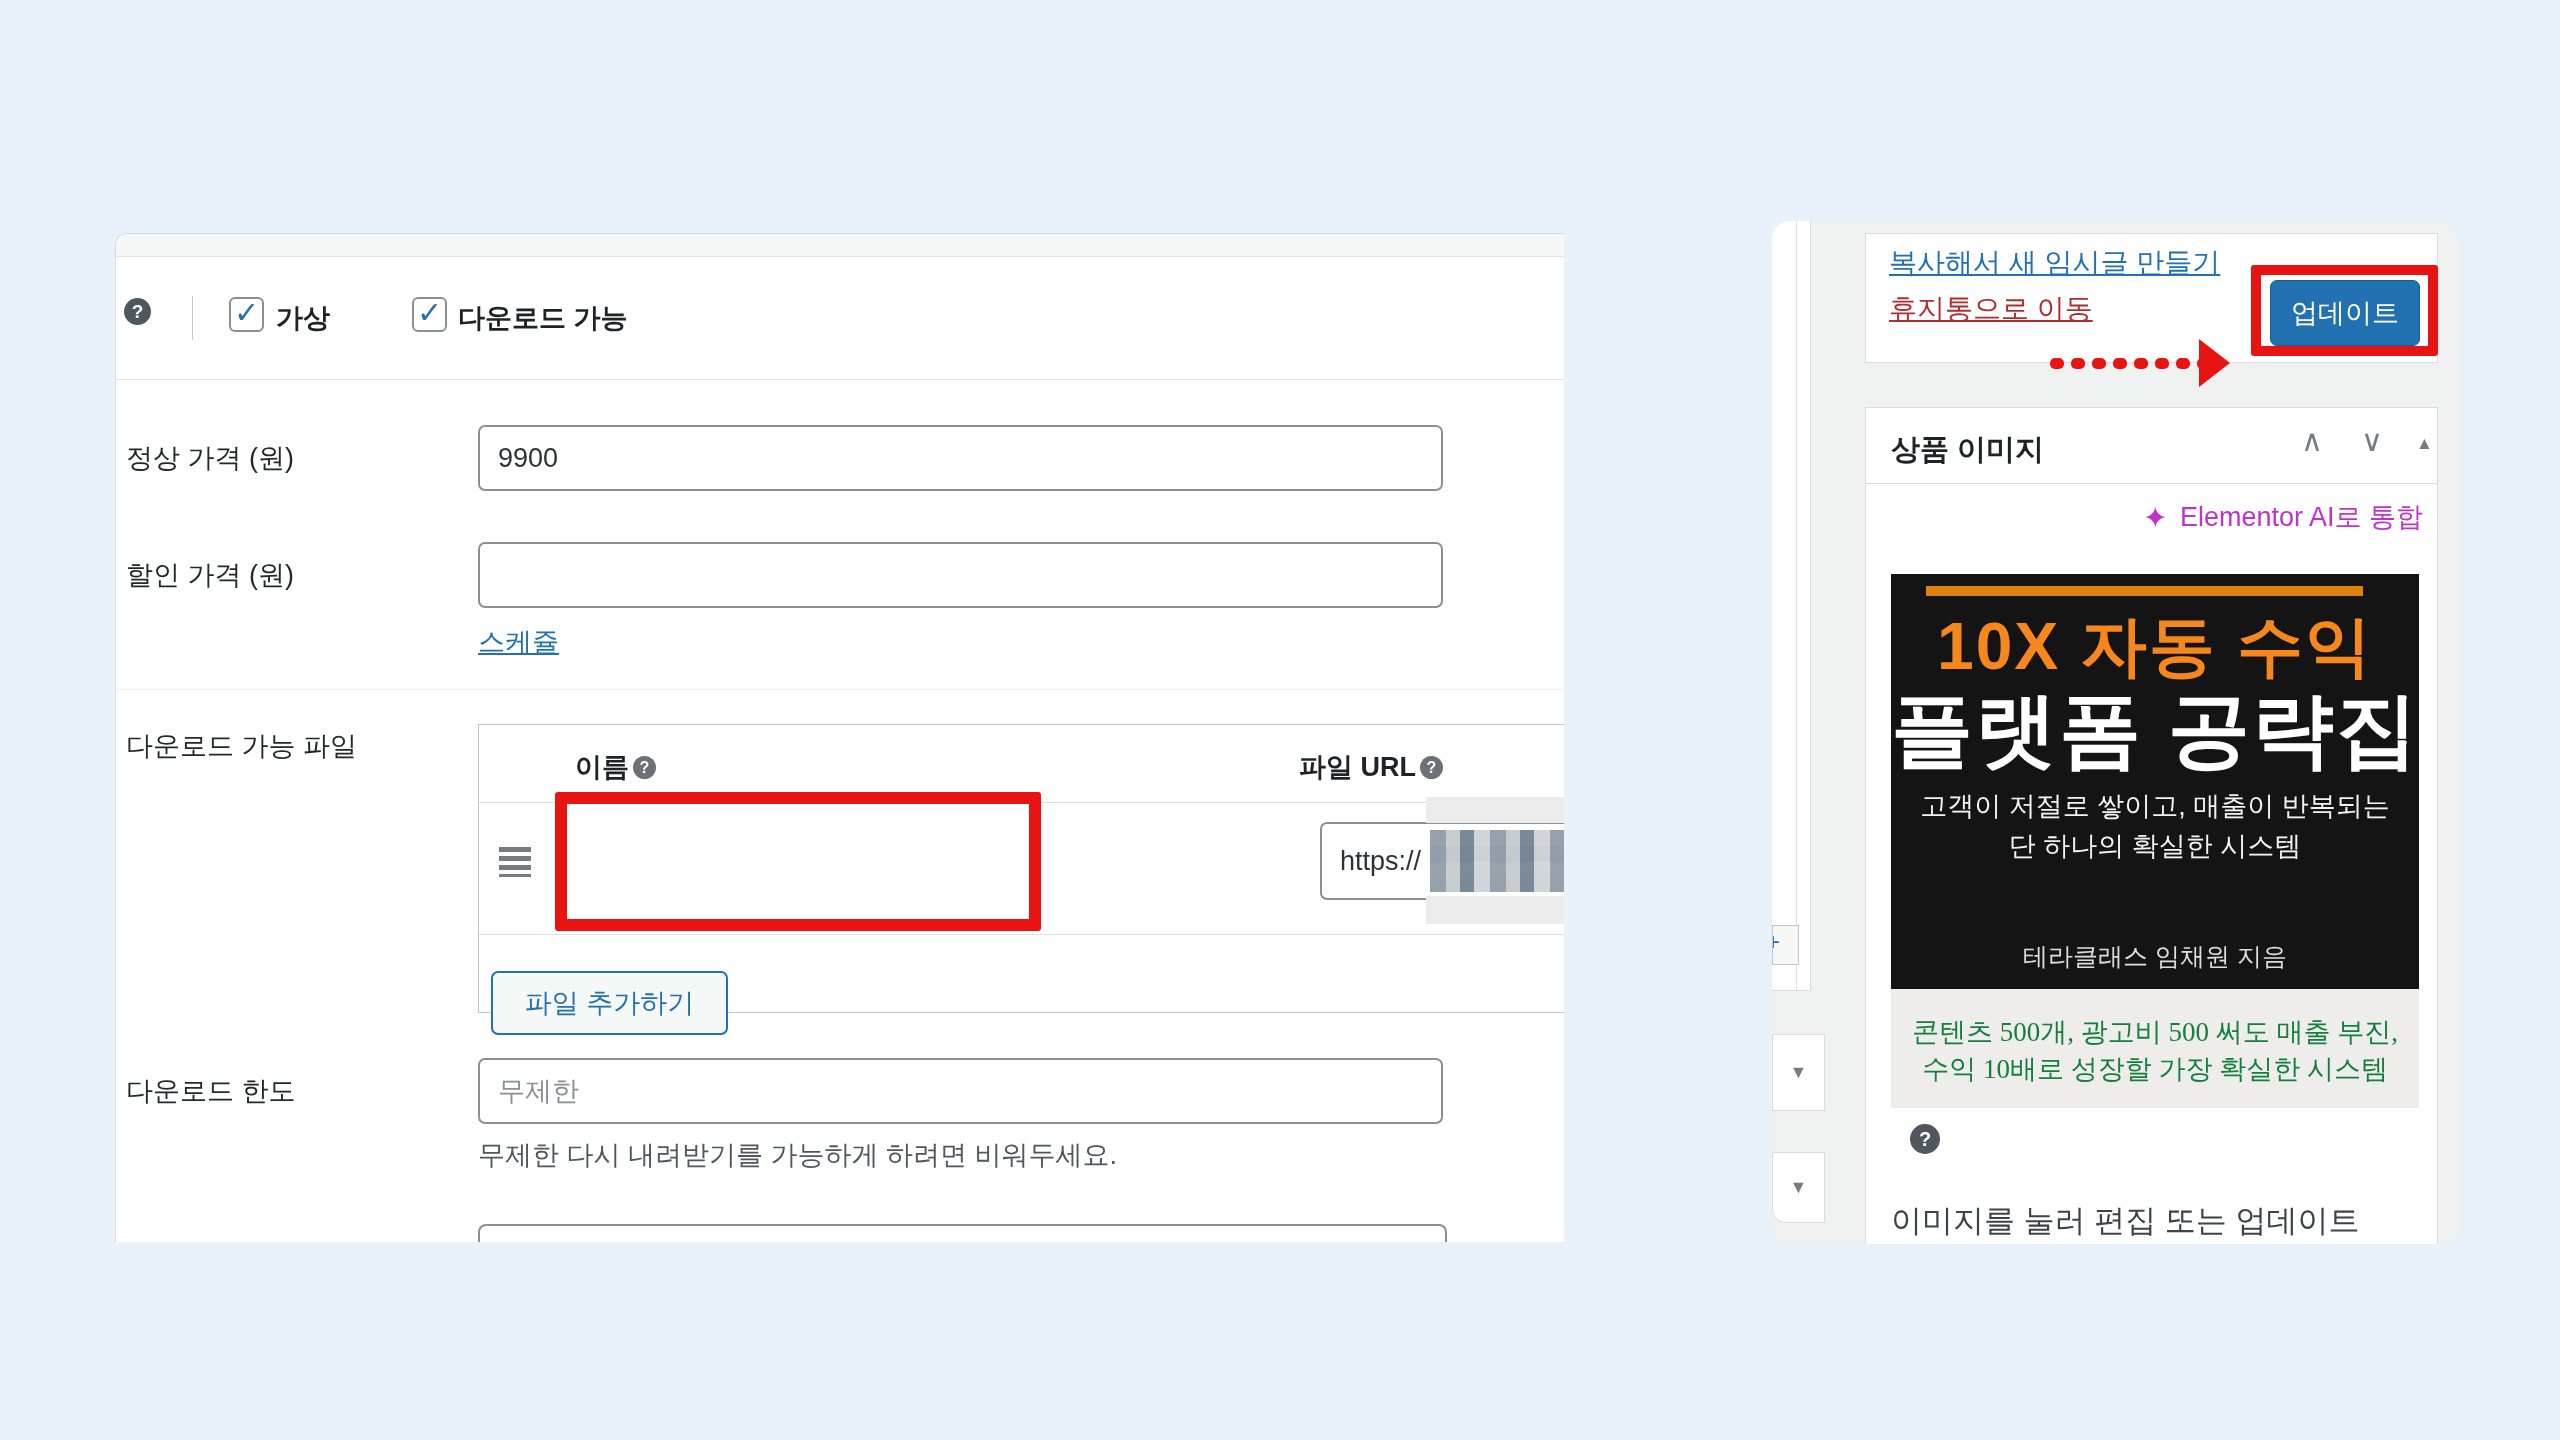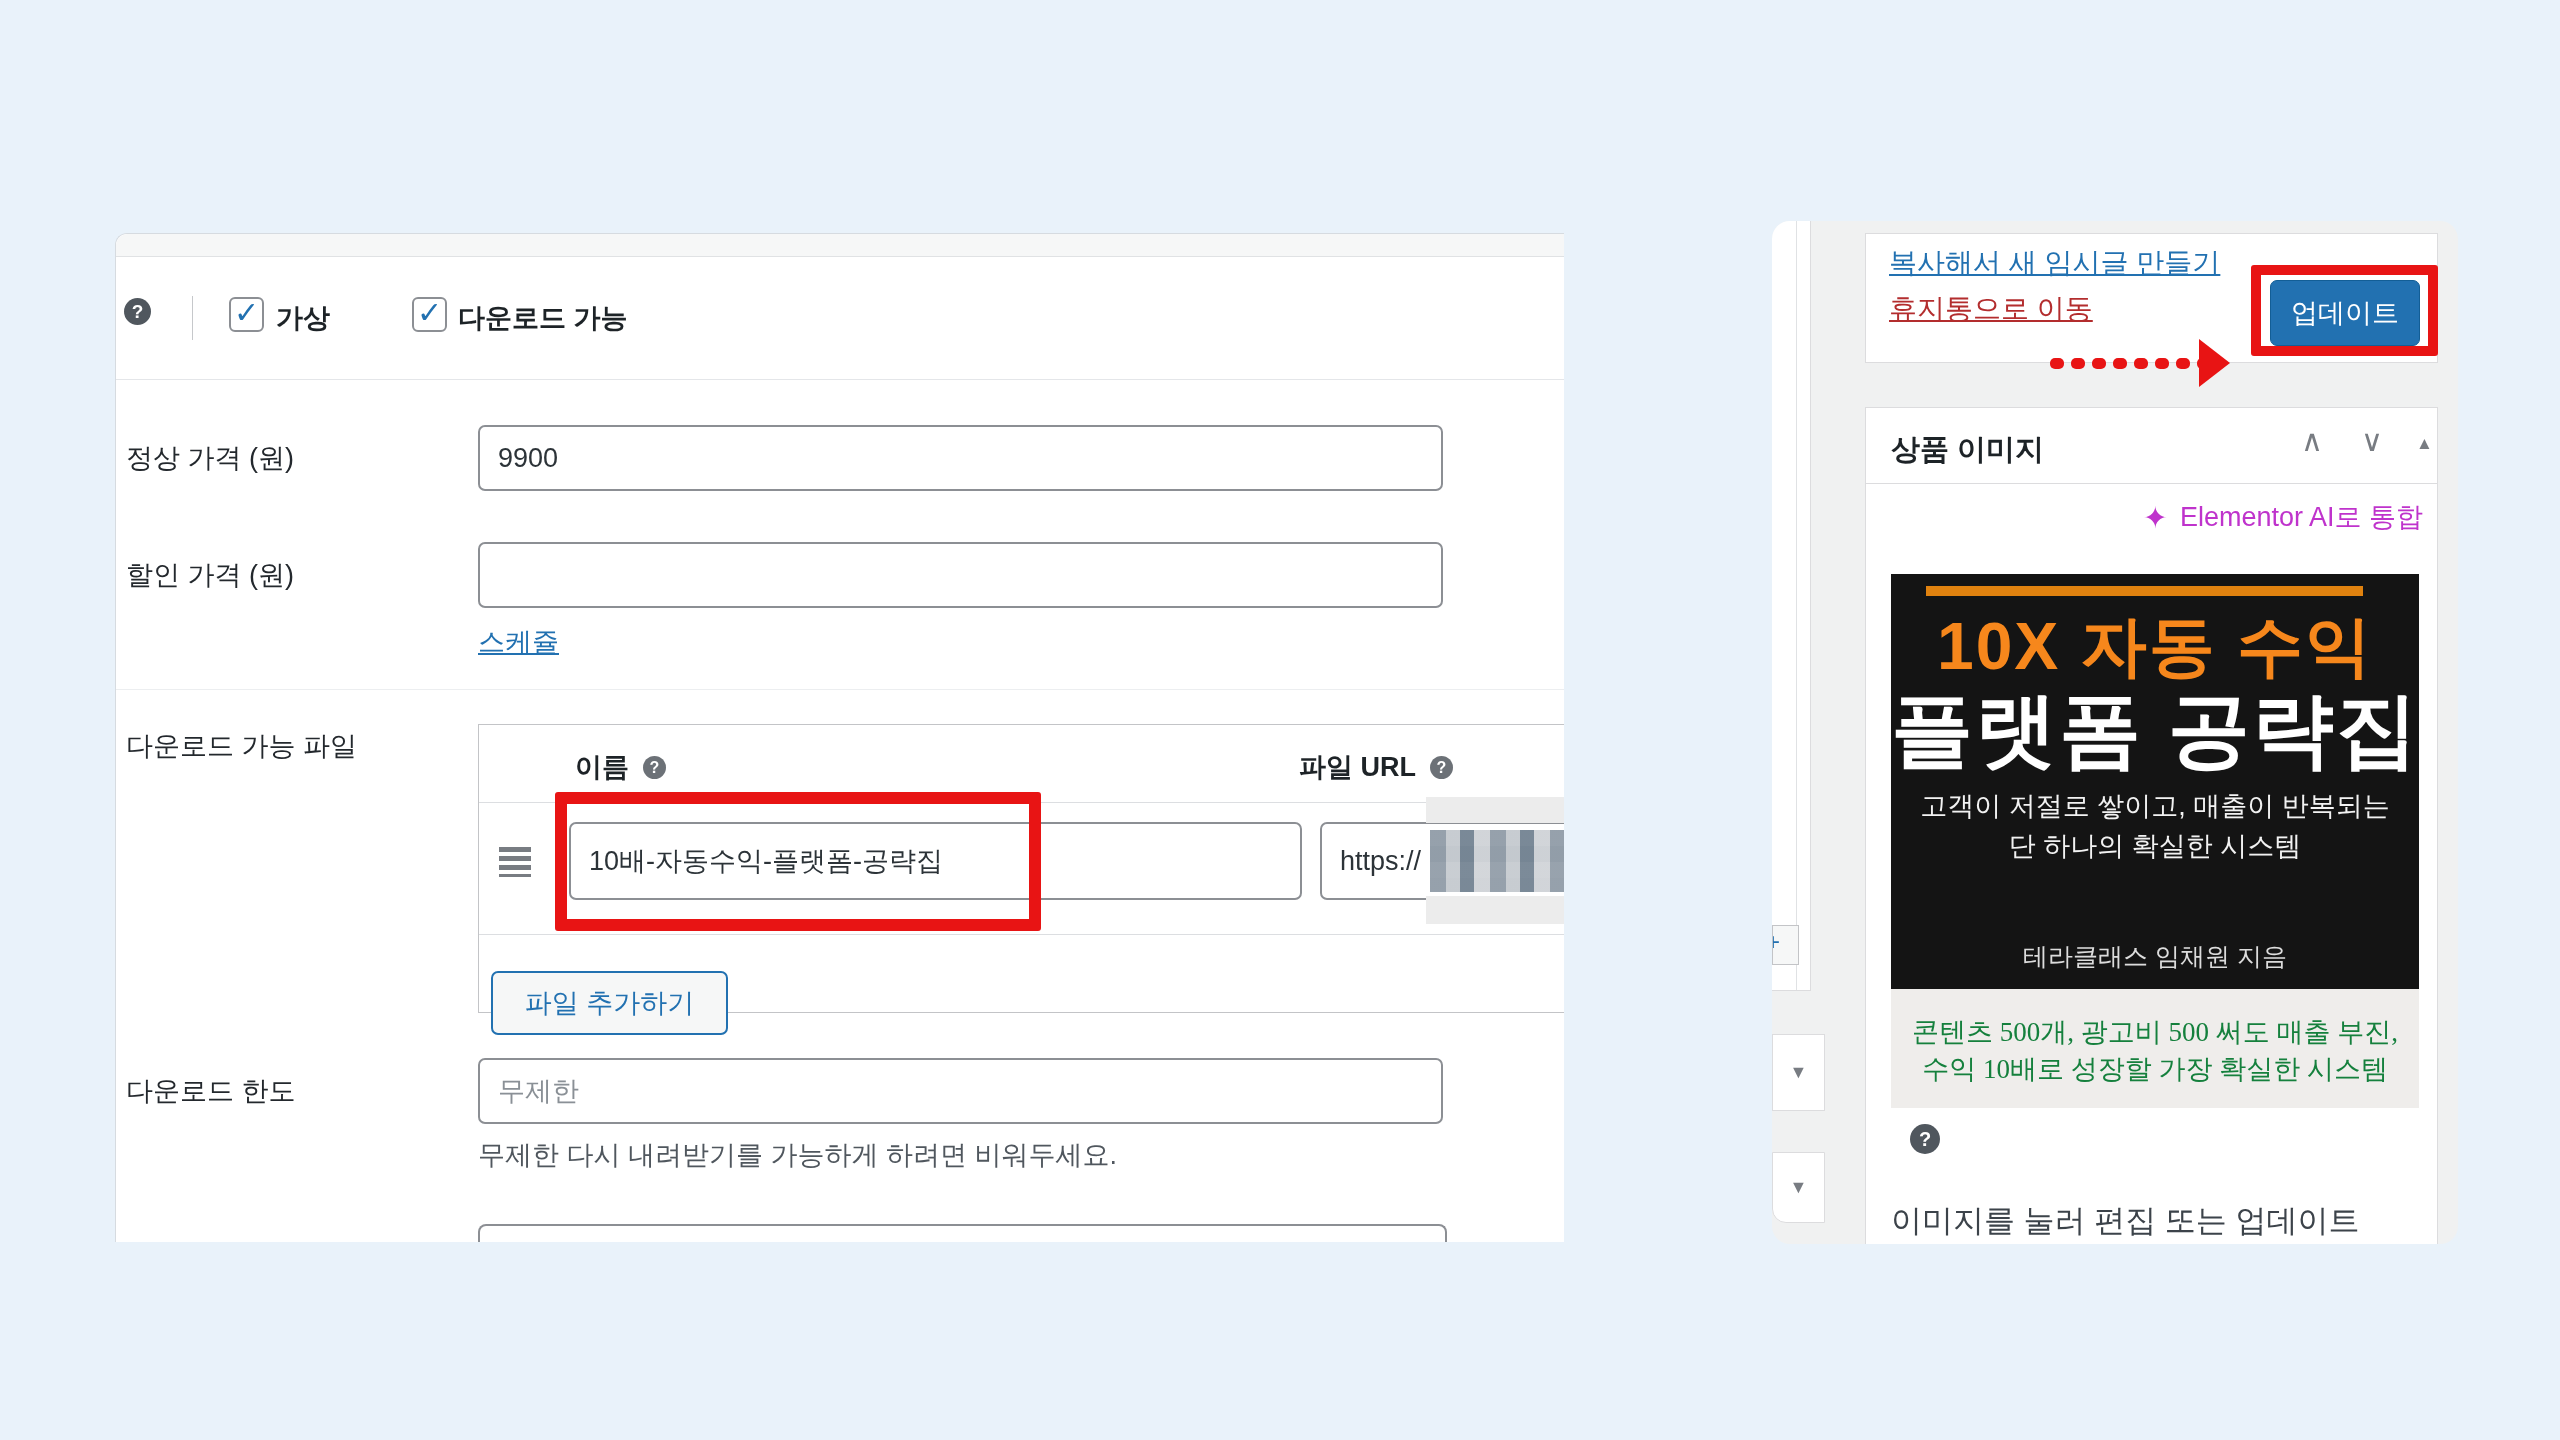--- a/index.html
+++ b/index.html
@@ -19,21 +19,21 @@
   .vdiv{width:1px;background:#c6c8cb;}
   .cb{width:31px;height:31px;background:#fff;border:2px solid #8c8f94;border-radius:6px;
       color:#2271b1;font-size:30px;font-weight:bold;line-height:28px;text-align:center;}
   .cb-label{font-size:27px;font-weight:bold;}
   .f-label{font-size:27px;color:#23282d;}
   .input{background:#fff;border:2px solid #8c8f94;border-radius:7px;font-size:27px;
          color:#2c3338;display:flex;align-items:center;padding:16px 18px;box-sizing:border-box;}
   .input .ph{color:#8a9096;}
   .link{font-size:27px;color:#2271b1;text-decoration:underline;cursor:pointer;}
   .files-table{background:#fff;border:1px solid #c3c4c7;border-right:none;box-sizing:border-box;}
-  .th{font-size:27px;font-weight:bold;display:flex;align-items:center;gap:14px;}
+  .th{font-size:27px;font-weight:bold;display:flex;align-items:center;gap:4px;}
   .handle{width:32px;height:30px;background:repeating-linear-gradient(#787c82 0 5px,transparent 5px 9px);}
   .add-btn{border:2px solid #2271b1;background:#f6f7f7;color:#2271b1;font-size:27px;
            border-radius:7px;display:flex;align-items:center;justify-content:center;cursor:pointer;}
   .redbox{border:12px solid #e81414;box-sizing:border-box;z-index:40;border-radius:3px;}
   .blur{background:#ececec;}
   .mosaic{background:
      repeating-linear-gradient(90deg,rgba(141,153,165,.85) 0 16px,rgba(199,204,209,.85) 16px 30px,
        rgba(108,125,141,.85) 30px 44px,rgba(211,214,218,.85) 44px 60px),
      repeating-linear-gradient(#c9cdd2 0 16px,#aeb6bd 16px 32px,#d6d9dc 32px 48px);}
   .helper{font-size:27px;color:#50575e;}
@@ -101,23 +101,20 @@
         <span>이름</span>
         <span class="help small">?</span>
       </div>
       <div class="abs th" style="left:820px;top:24px;">
         <span>파일 URL</span>
         <span class="help small">?</span>
       </div>
       <div class="abs hline" style="left:0;top:77px;width:1086px;background:#dcdee1;"></div>
 
       <div class="abs handle" style="left:20px;top:122px;"></div>
-      <div class="abs input" style="left:90px;top:97px;width:733px;height:78px;">
-        <span>10배-자동수익-플랫폼-공략집</span>
-      </div>
       <div class="abs input" style="left:841px;top:97px;width:260px;height:78px;">
         <span>https://</span>
       </div>
       <div class="abs hline" style="left:0;top:209px;width:1086px;background:#dcdee1;"></div>
 
       <div class="abs add-btn" style="left:12px;top:221px;width:233px;height:60px;margin-top:25px;">파일 추가하기</div>
     </div>
 
     <div class="abs blur" style="left:1310px;top:563px;width:138px;height:26px;"></div>
     <div class="abs mosaic" style="left:1314px;top:596px;width:134px;height:62px;"></div>

